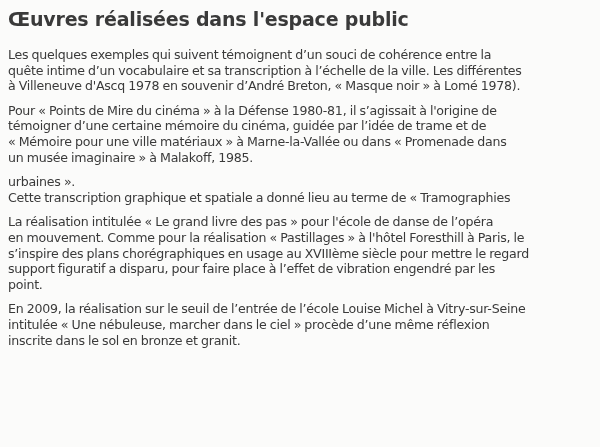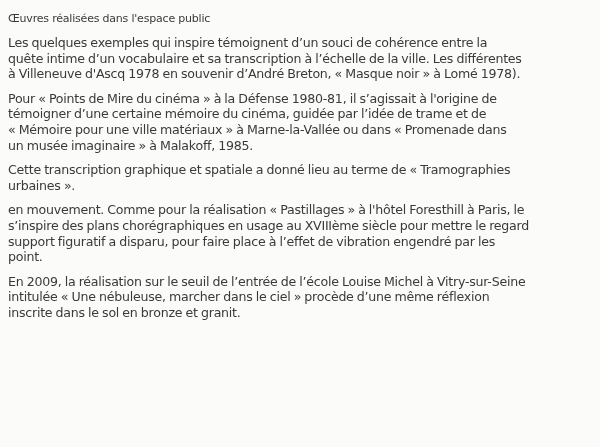--- a/index.html
+++ b/index.html
@@ -11,24 +11,24 @@
       width: 600px;
       height: 447px;
       overflow: hidden;
       color: #3a3a3a;
       font-family: "DejaVu Sans", "Liberation Sans", sans-serif;
     }
     .page {
       padding: 11px 8px 0 8px;
     }
     .title {
-      font-size: 11px;
+      font-size: 19px;
       line-height: 16px;
-      margin: 0 0 8px 0;
-      font-weight: normal;
+      margin: 0 0 20px 0;
+      font-weight: bold;
       letter-spacing: -0.2px;
     }
     .para {
       font-size: 12.6px;
       line-height: 15.6px;
       margin: 0 0 9px 0;
       letter-spacing: -0.25px;
       word-spacing: -0.5px;
     }
     .line {
@@ -36,38 +36,39 @@
       white-space: nowrap;
     }
   </style>
 </head>
 <body>
 
 <div class="page">
   <h1 class="title">Œuvres réalisées dans l'espace public</h1>
 
   <p class="para">
-    <span class="line">Les quelques exemples qui inspire témoignent d’un souci de cohérence entre la</span>
+    <span class="line">Les quelques exemples qui suivent témoignent d’un souci de cohérence entre la</span>
     <span class="line">quête intime d’un vocabulaire et sa transcription à l’échelle de la ville. Les différentes</span>
     <span class="line">à Villeneuve d'Ascq 1978 en souvenir d’André Breton, « Masque noir » à Lomé 1978).</span>
   </p>
 
   <p class="para">
     <span class="line">Pour « Points de Mire du cinéma » à la Défense 1980-81, il s’agissait à l'origine de</span>
     <span class="line">témoigner d’une certaine mémoire du cinéma, guidée par l’idée de trame et de</span>
     <span class="line">« Mémoire pour une ville matériaux » à Marne-la-Vallée ou dans « Promenade dans</span>
     <span class="line">un musée imaginaire » à Malakoff, 1985.</span>
   </p>
 
   <p class="para">
+    <span class="line">urbaines ».</span>
     <span class="line">Cette transcription graphique et spatiale a donné lieu au terme de « Tramographies</span>
-    <span class="line">urbaines ».</span>
   </p>
 
   <p class="para">
+    <span class="line">La réalisation intitulée « Le grand livre des pas » pour l'école de danse de l’opéra</span>
     <span class="line">en mouvement. Comme pour la réalisation « Pastillages » à l'hôtel Foresthill à Paris, le</span>
     <span class="line">s’inspire des plans chorégraphiques en usage au XVIIIème siècle pour mettre le regard</span>
     <span class="line">support figuratif a disparu, pour faire place à l’effet de vibration engendré par les</span>
     <span class="line">point.</span>
   </p>
 
   <p class="para">
     <span class="line">En 2009, la réalisation sur le seuil de l’entrée de l’école Louise Michel à Vitry-sur-Seine</span>
     <span class="line">intitulée « Une nébuleuse, marcher dans le ciel » procède d’une même réflexion</span>
     <span class="line">inscrite dans le sol en bronze et granit.</span>

